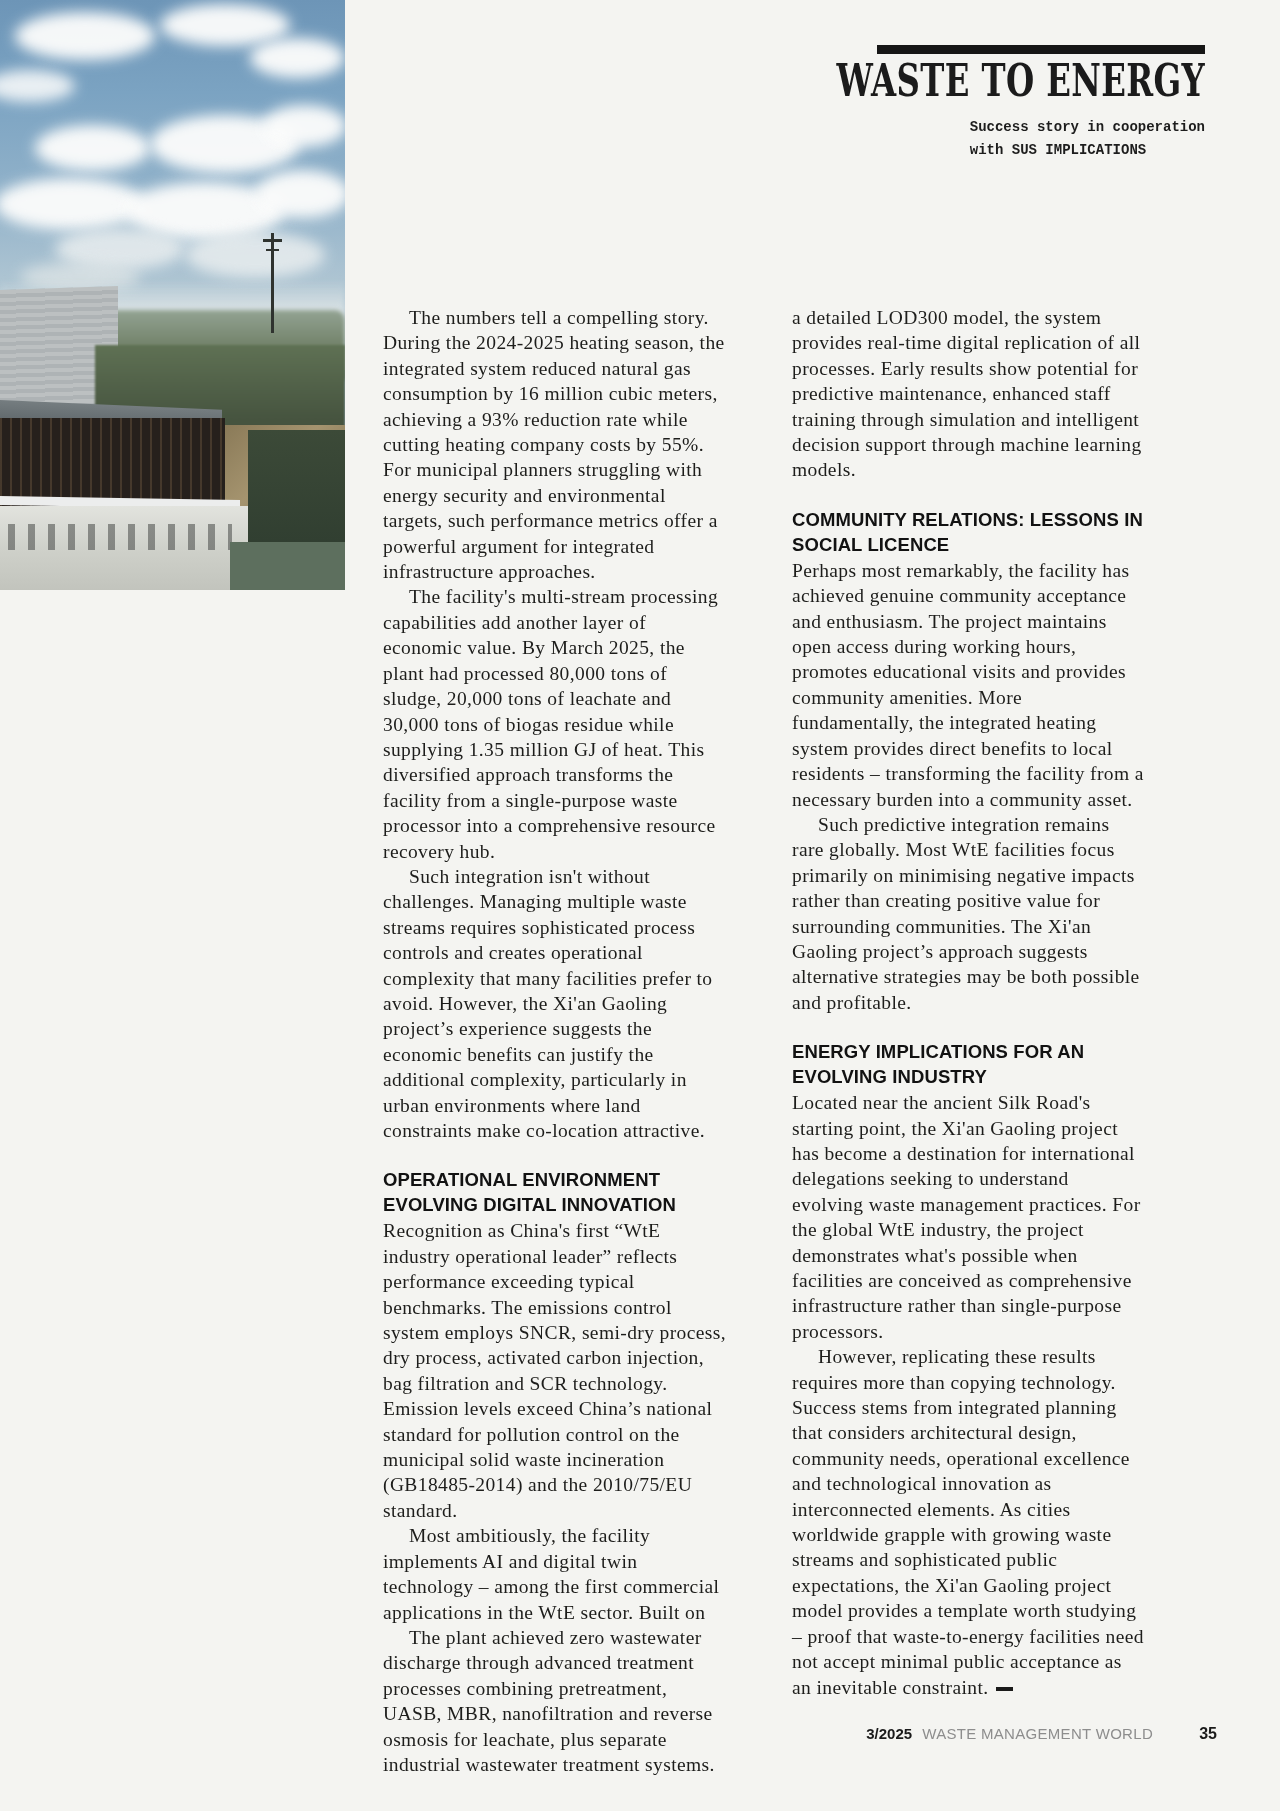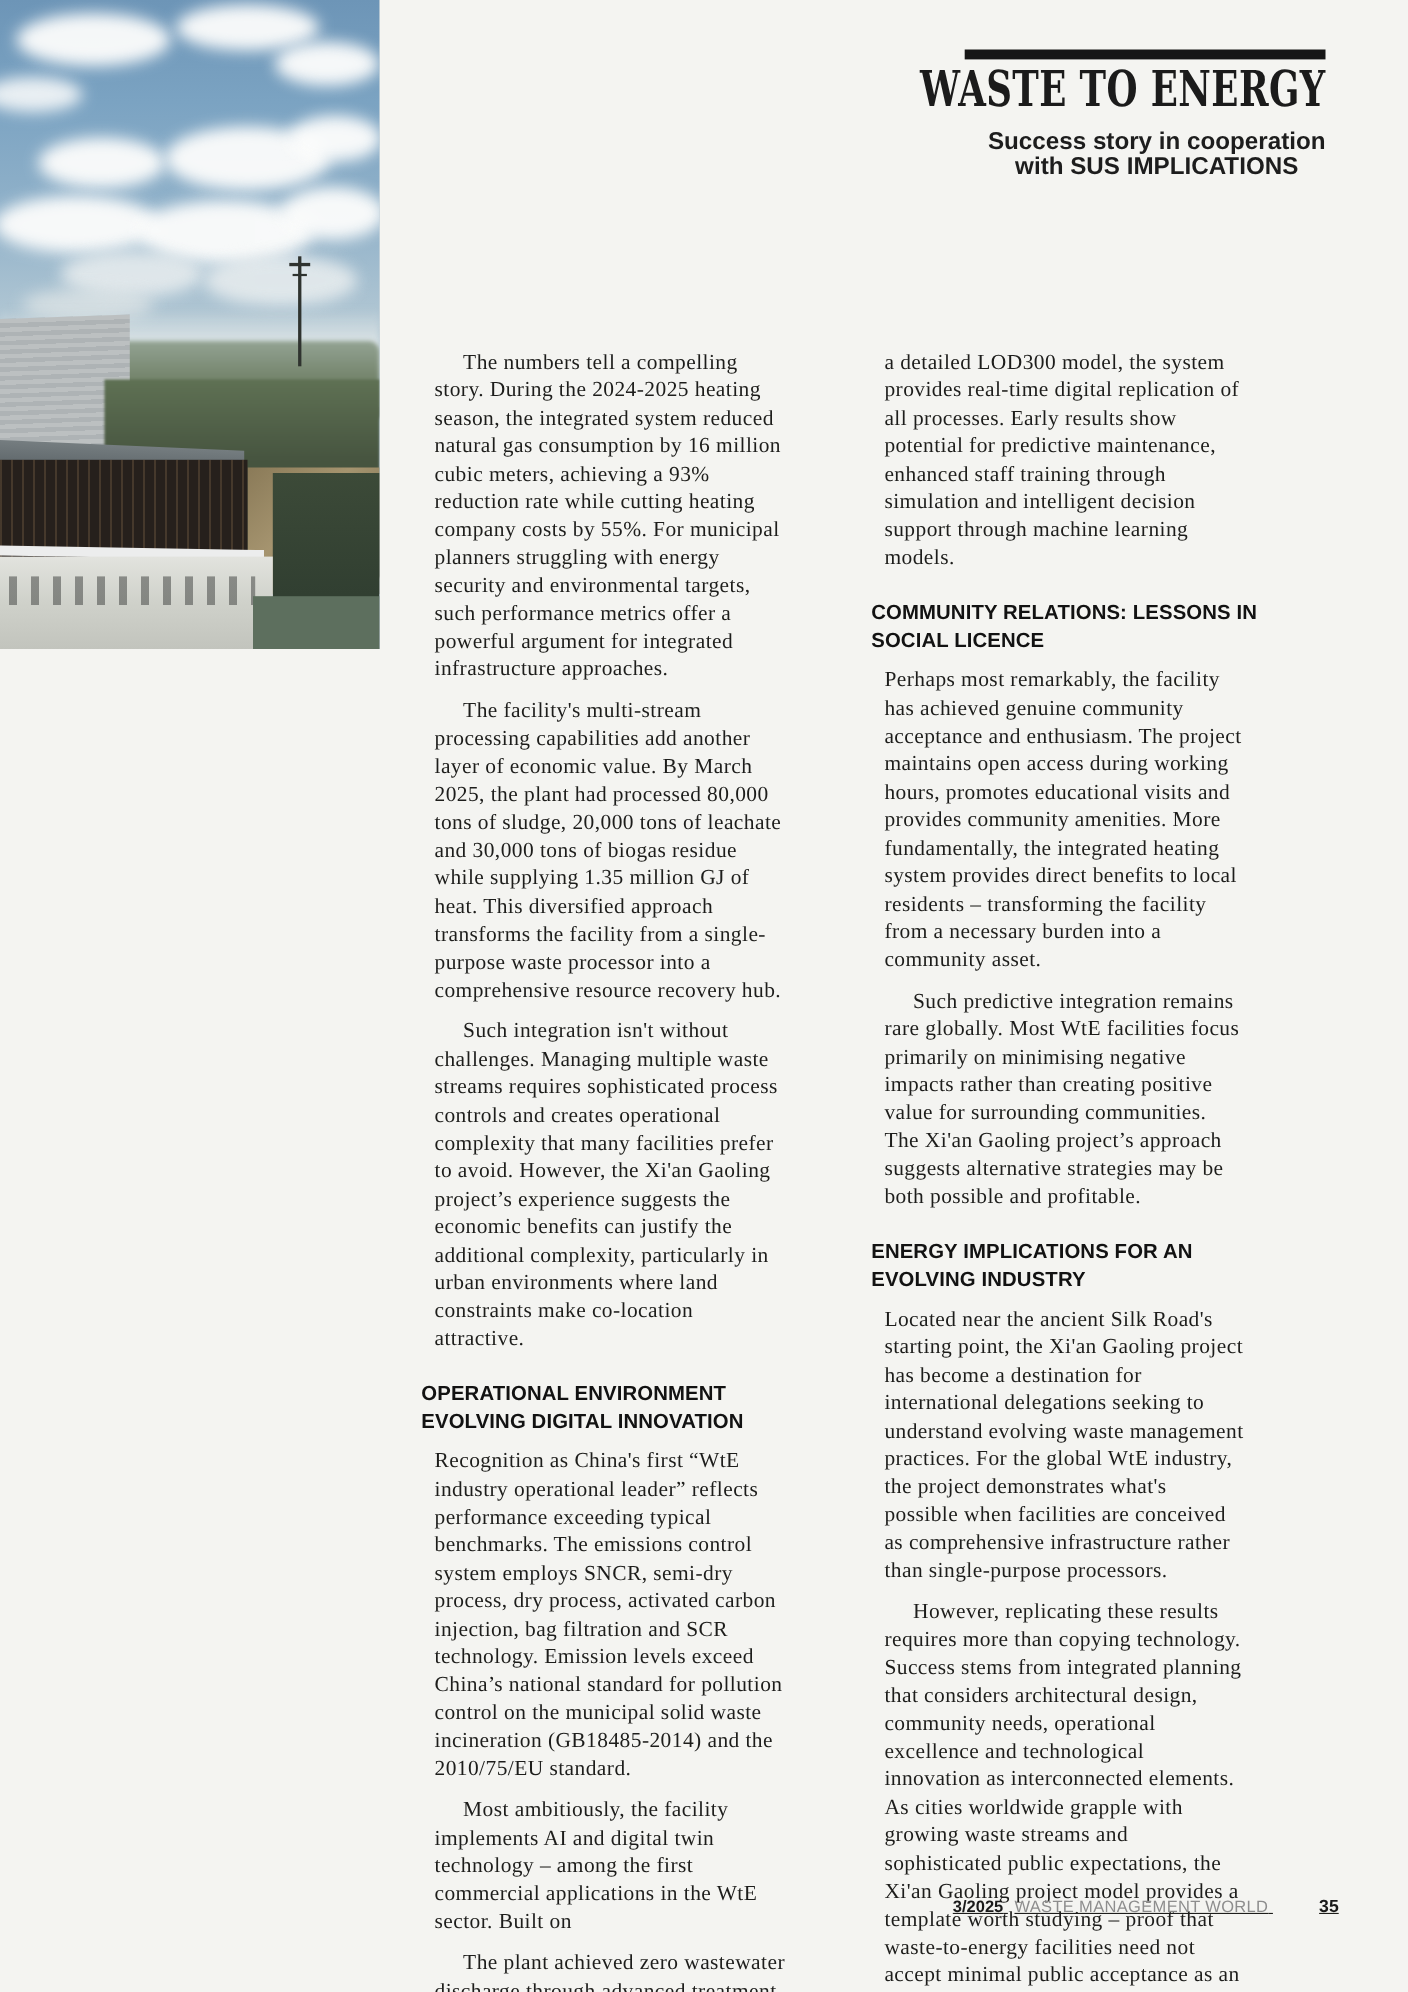--- a/index.html
+++ b/index.html
@@ -60,47 +60,47 @@
 
   
   .accent-bar{position:absolute;left:877px;top:45px;width:328px;height:9px;background:#161616;}
   .title{
     position:absolute;right:75px;top:57px;margin:0;
     font-family:"DejaVu Serif",serif;font-weight:700;font-size:45px;line-height:48px;
     color:#1b1b1b;white-space:nowrap;letter-spacing:.5px;
     transform:scaleX(.72);transform-origin:100% 50%;
   }
   .subtitle{
-    position:absolute;right:75px;top:116px;text-align:center;
-    font-family:Liberation Sans, sans-serif;font-weight:700;font-size:22px;line-height:23px;color:#1d1d1d;
+    position:absolute;right:75px;top:116px;text-align:left;
+    font-family:Liberation Mono, monospace;font-weight:700;font-size:14px;line-height:23px;color:#1d1d1d;
   }
 
   
   .col{position:absolute;top:305px;}
   .col1{left:383px;width:345px;}
   .col2{left:792px;width:352px;}
   .col p{
-    margin:12px;font-size:19.5px;line-height:25.4px;letter-spacing:.02em;
+    margin:0;font-size:19.5px;line-height:25.4px;letter-spacing:.02em;
     text-align:left;hyphens:auto;-webkit-hyphens:auto;color:#1d1d1b;
   }
   .col p.indent{text-indent:26px;}
   .section-heading{
     font-family:Liberation Sans, sans-serif;font-weight:700;
     font-size:18.5px;line-height:25px;letter-spacing:.1px;
     color:#121212;margin:24px 0 1px 0;
   }
   .end-mark{
     display:inline-block;width:17px;height:4px;background:#1a1a1a;
     margin-left:7px;vertical-align:baseline;position:relative;top:-3px;
   }
 
   
   .folio{
     position:absolute;right:63px;top:1725px;white-space:nowrap;
-    font-family:"Liberation Sans",sans-serif;font-size:15px;line-height:18px;text-decoration:underline;
+    font-family:"Liberation Sans",sans-serif;font-size:15px;line-height:18px;
   }
   .folio .issue{font-weight:700;color:#1a1a1a;}
   .folio .magazine{color:#8d8d8d;margin-left:6px;letter-spacing:.3px;}
   .folio .pageno{font-weight:700;color:#1a1a1a;margin-left:42px;font-size:16px;}
 </style>
 </head>
 <body>
 
 <div class="page">
 

